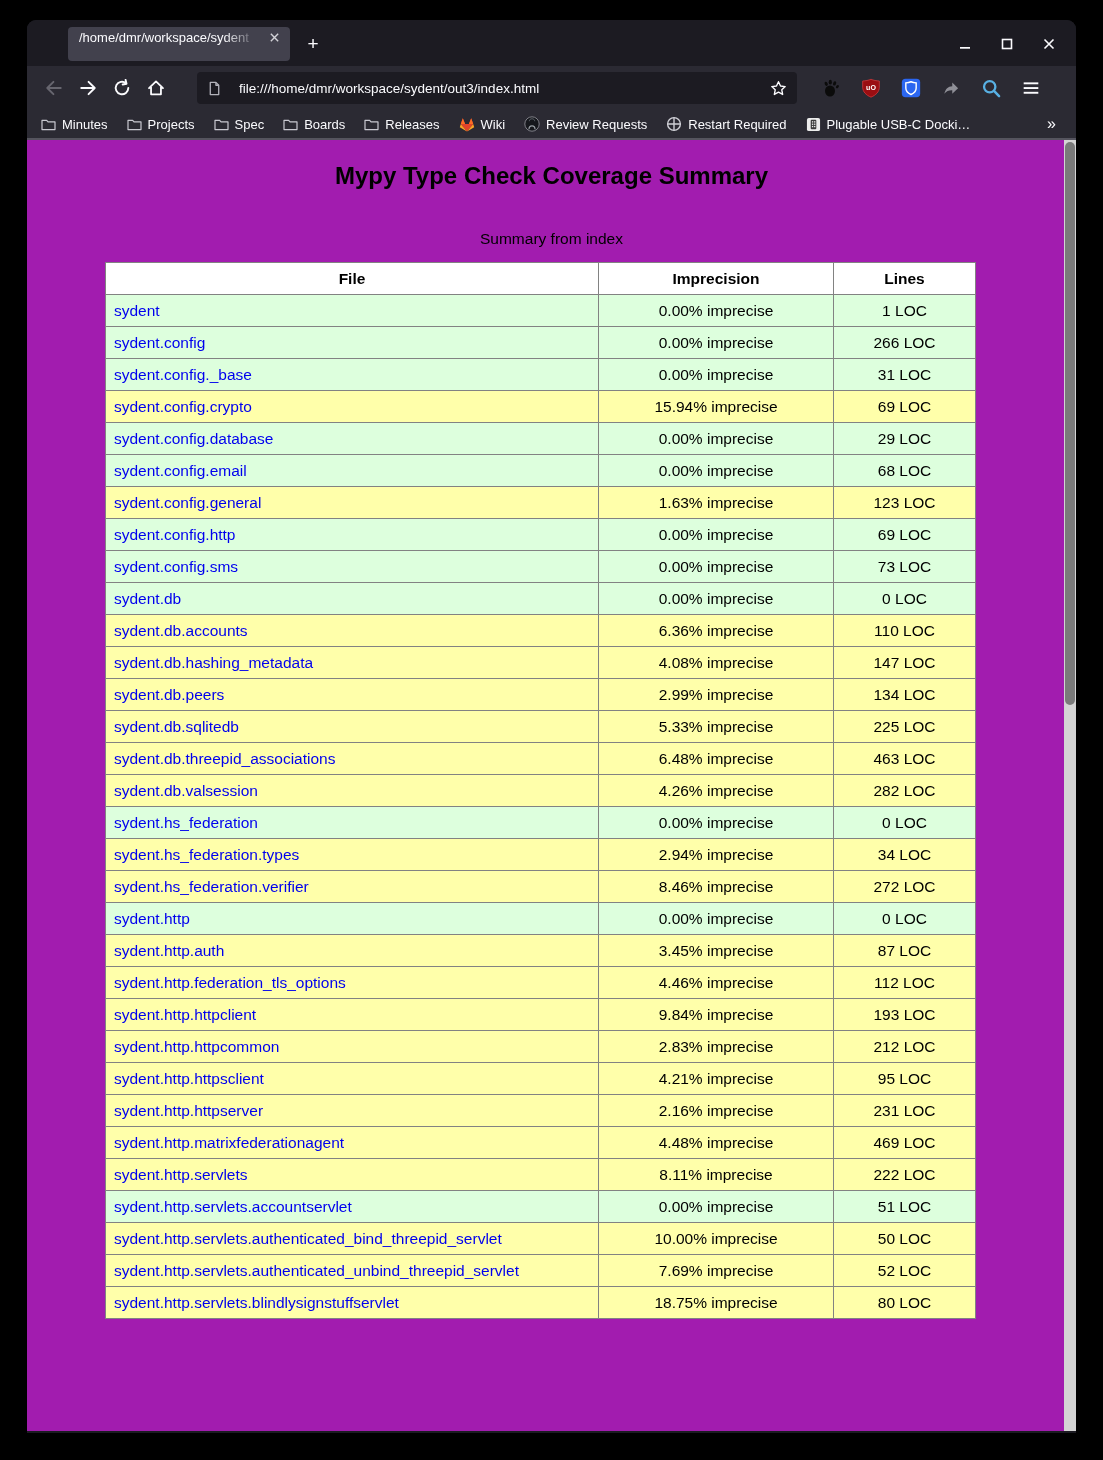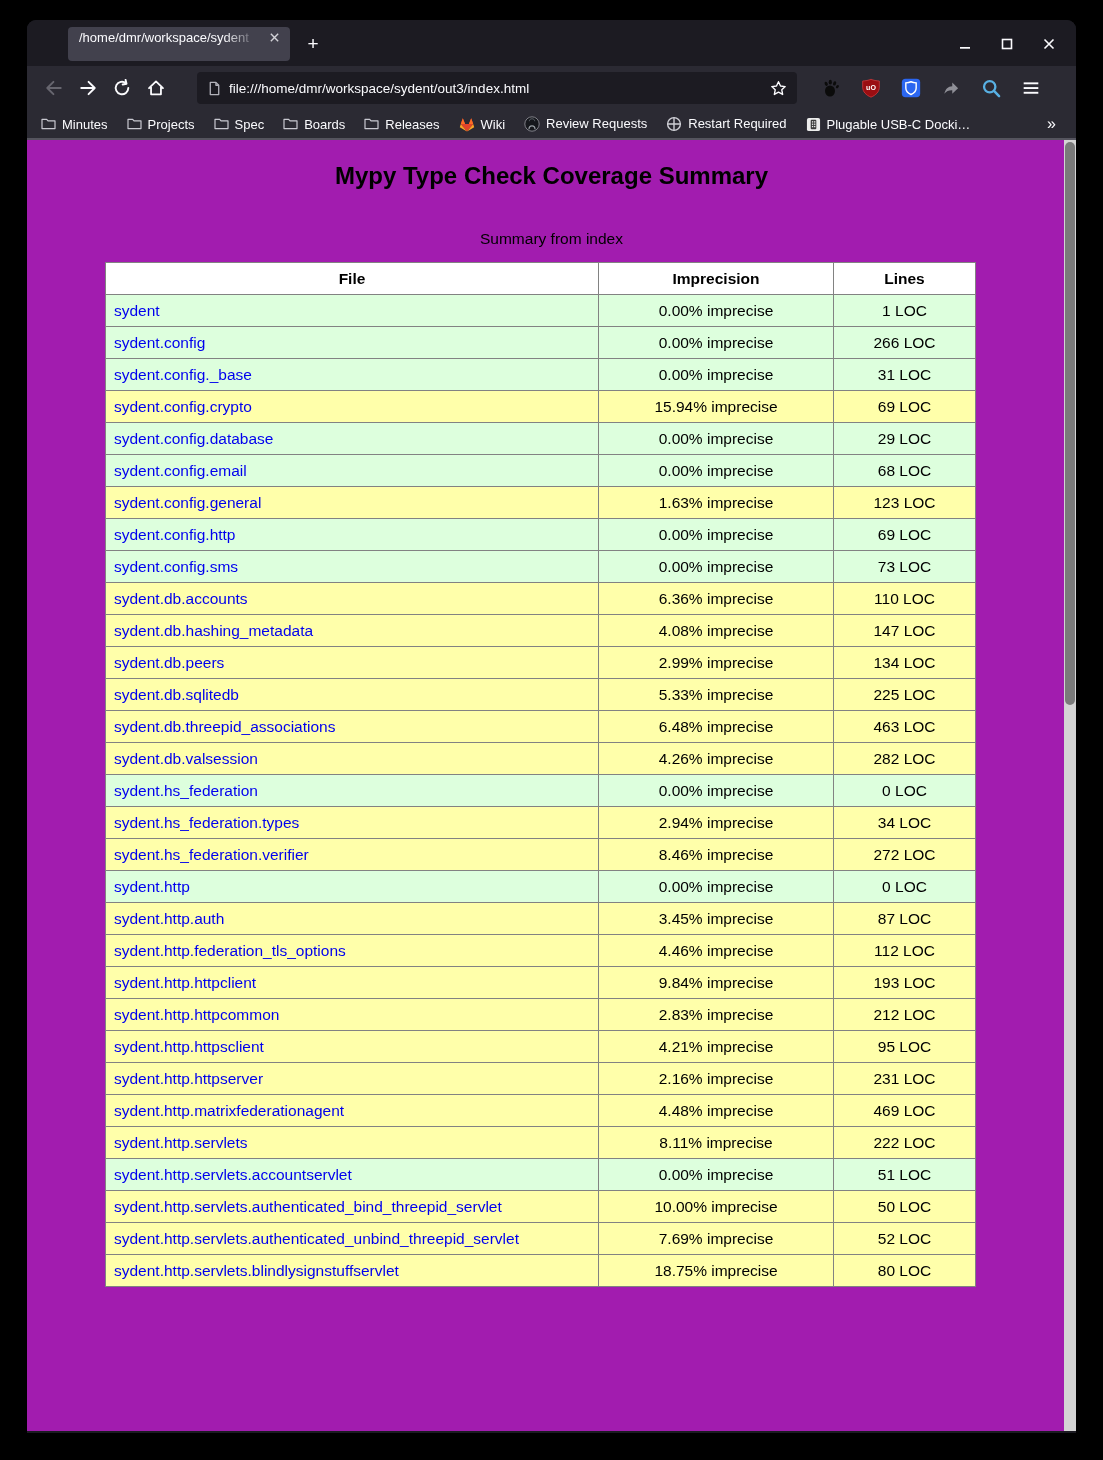--- a/index.html
+++ b/index.html
@@ -22,28 +22,28 @@
   .tab-close { width:20px; height:20px; display:flex; align-items:center; justify-content:center; border-radius:3px; }
   .newtab { width:30px; height:30px; margin-left:8px; color:#fbfbfe; font-size:19px; font-weight:400;
     display:flex; align-items:center; justify-content:center; border-radius:4px; }
   .tab-spacer { flex:1; }
   .win-controls { display:flex; align-items:center; gap:16px; margin-right:6px; }
   .win-btn { width:26px; height:26px; display:flex; align-items:center; justify-content:center; }
   
   .navbar { height:44px; background:#2b2a33; display:flex; align-items:center; padding:0 10px; box-sizing:border-box; }
   .nav-btn { width:34px; height:34px; display:flex; align-items:center; justify-content:center; border-radius:4px; flex:0 0 auto; }
   .urlbar { width:600px; height:32px; margin-left:24px; background:#1c1b22; border-radius:4px;
-    display:flex; align-items:center; padding:0 10px; box-sizing:border-box; gap:7px; flex:0 0 auto; }
+    display:flex; align-items:center; padding:0 10px; box-sizing:border-box; gap:17px; flex:0 0 auto; }
   .url-text { flex:1; color:#fbfbfe; font-size:13.5px; white-space:nowrap; overflow:hidden; }
   .ext-icons { display:flex; align-items:center; gap:16px; margin-left:22px; }
   .ext-btn { width:24px; height:24px; display:flex; align-items:center; justify-content:center; }
   
   .bookmarksbar { height:30px; background:#2b2a33; display:flex; align-items:center;
     padding:0 12px 0 14px; box-sizing:border-box; gap:19px; border-bottom:2px solid #55545e; }
-  .bookmark { display:flex; gap:6px; color:#fbfbfe; font-size:13px; white-space:nowrap; }
+  .bookmark { display:flex; align-items:center; gap:6px; color:#fbfbfe; font-size:13px; white-space:nowrap; }
   .bm-overflow { margin-left:auto; color:#fbfbfe; font-size:16px; padding-right:8px; }
   
   .content { position:relative; height:1291px; background:#a21caf; color:#000; overflow:hidden; }
   .page-title { margin:0; padding-top:22px; text-align:center; font-size:24px; font-weight:bold; }
   .page-subtitle { margin:40px 0 14px; text-align:center; font-size:15.5px; }
   table.coverage { border-collapse:collapse; margin-left:78px; width:870px; font-size:15.5px;
     table-layout:fixed;border-radius:10px; }
   table.coverage th, table.coverage td { border:1px solid #828282; height:32px; padding:0 8px; box-sizing:border-box; }
   table.coverage th { font-weight:bold; text-align:center; background:#fff; }
   col.c-file { width:493px; } col.c-impr { width:235px; } col.c-lines { width:142px; }
@@ -302,20 +302,25 @@
     <td class="cell-imprecision">0.00% imprecise</td>
     <td class="cell-lines">69 LOC</td>
   </tr>
 
   <tr class="row-good">
     <td class="cell-file"><a href="#">sydent.config.sms</a></td>
     <td class="cell-imprecision">0.00% imprecise</td>
     <td class="cell-lines">73 LOC</td>
   </tr>
 
+  <tr class="row-good">
+    <td class="cell-file"><a href="#">sydent.db</a></td>
+    <td class="cell-imprecision">0.00% imprecise</td>
+    <td class="cell-lines">0 LOC</td>
+  </tr>
 
   <tr class="row-warn">
     <td class="cell-file"><a href="#">sydent.db.accounts</a></td>
     <td class="cell-imprecision">6.36% imprecise</td>
     <td class="cell-lines">110 LOC</td>
   </tr>
 
   <tr class="row-warn">
     <td class="cell-file"><a href="#">sydent.db.hashing_metadata</a></td>
     <td class="cell-imprecision">4.08% imprecise</td>

